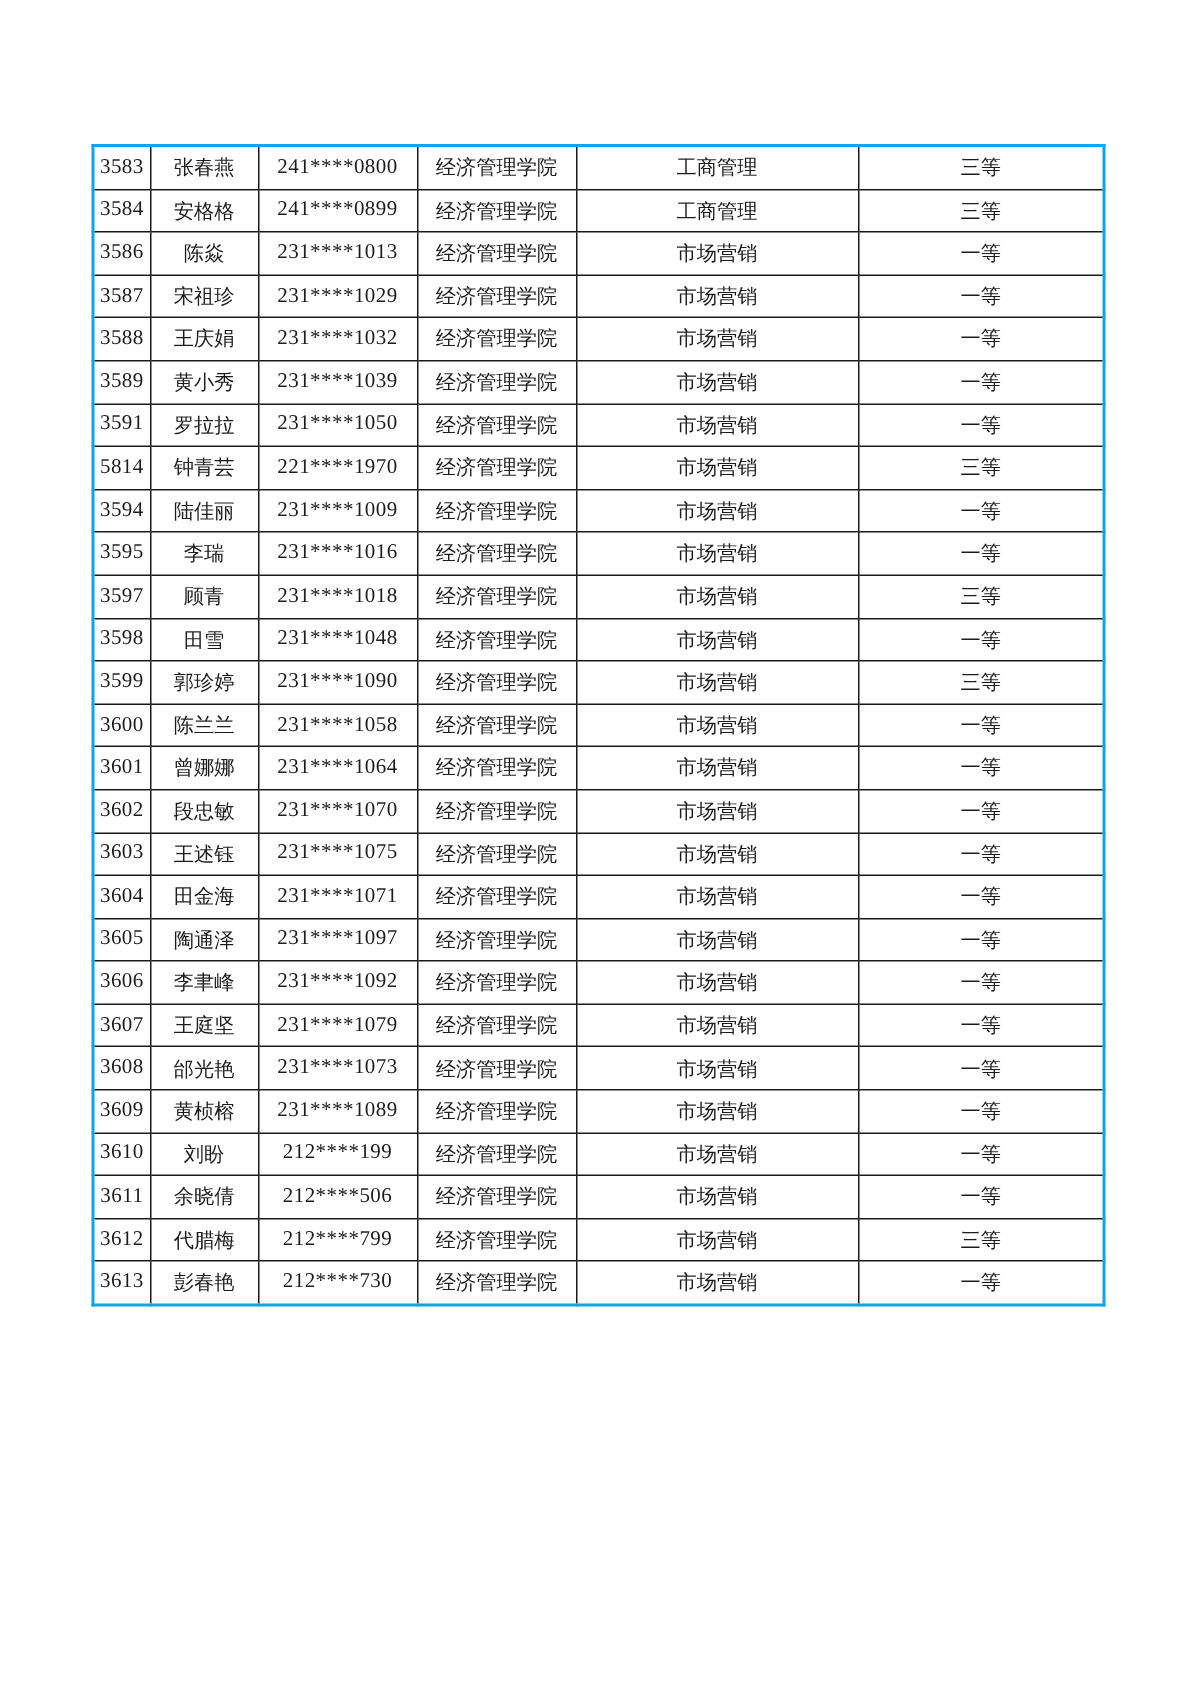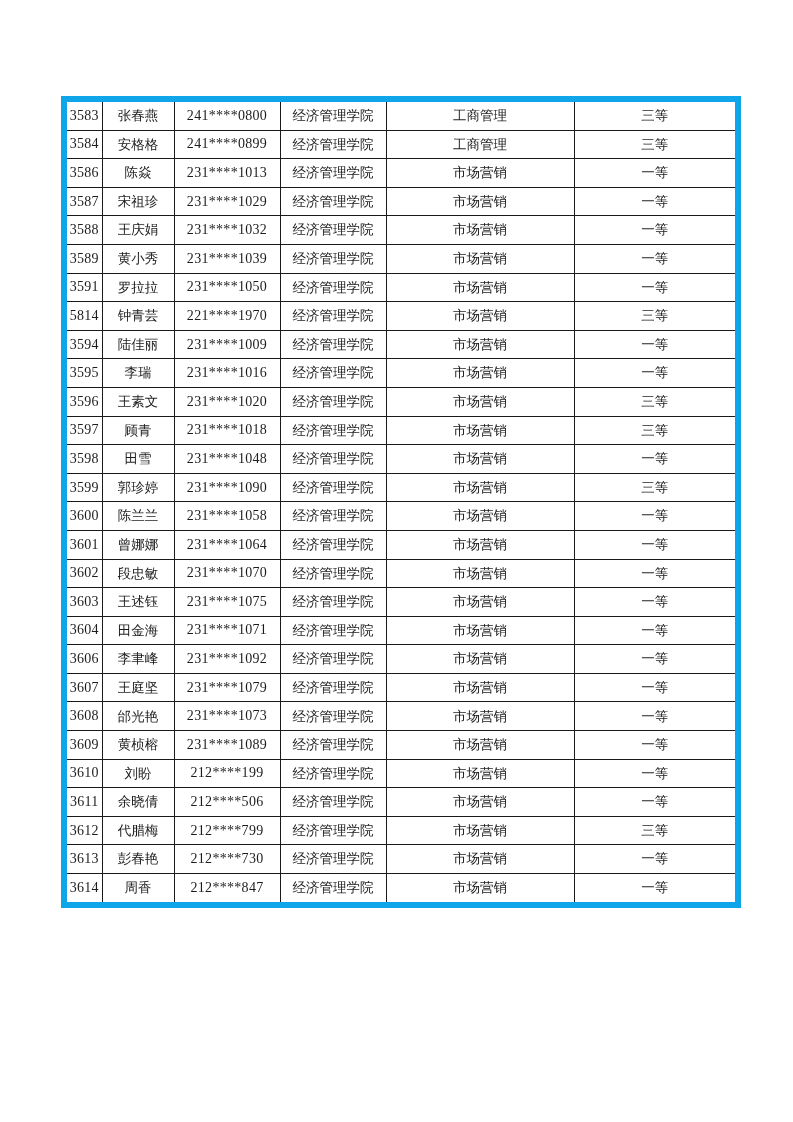--- a/index.html
+++ b/index.html
@@ -16,21 +16,21 @@
     color: #1c1c1c;
     overflow: hidden;
   }
   table.records {
     position: absolute;
     left: 61px;
     top: 96px;
     width: 674px;
     border-collapse: collapse;
     table-layout: fixed;
-    border: 6px solid #0ea5e9;
+    border: 2px solid #0ea5e9;
   }
   table.records td {
     border: 1px solid #1a1a1a;
     height: 27.6px;
     padding: 0 2px;
     text-align: center;
     vertical-align: middle;
     font-size: 13.5px;
     line-height: 1;
     white-space: nowrap;
@@ -137,28 +137,20 @@
         </tr>
         <tr>
           <td class="serial">3595</td>
           <td class="name">李瑞</td>
           <td class="sid">231****1016</td>
           <td class="college">经济管理学院</td>
           <td class="major">市场营销</td>
           <td class="award">一等</td>
         </tr>
         <tr>
-          <td class="serial">3596</td>
-          <td class="name">王素文</td>
-          <td class="sid">231****1020</td>
-          <td class="college">经济管理学院</td>
-          <td class="major">市场营销</td>
-          <td class="award">三等</td>
-        </tr>
-        <tr>
           <td class="serial">3597</td>
           <td class="name">顾青</td>
           <td class="sid">231****1018</td>
           <td class="college">经济管理学院</td>
           <td class="major">市场营销</td>
           <td class="award">三等</td>
         </tr>
         <tr>
           <td class="serial">3598</td>
           <td class="name">田雪</td>
@@ -209,20 +201,28 @@
         </tr>
         <tr>
           <td class="serial">3604</td>
           <td class="name">田金海</td>
           <td class="sid">231****1071</td>
           <td class="college">经济管理学院</td>
           <td class="major">市场营销</td>
           <td class="award">一等</td>
         </tr>
         <tr>
+          <td class="serial">3605</td>
+          <td class="name">陶通泽</td>
+          <td class="sid">231****1097</td>
+          <td class="college">经济管理学院</td>
+          <td class="major">市场营销</td>
+          <td class="award">一等</td>
+        </tr>
+        <tr>
           <td class="serial">3606</td>
           <td class="name">李聿峰</td>
           <td class="sid">231****1092</td>
           <td class="college">经济管理学院</td>
           <td class="major">市场营销</td>
           <td class="award">一等</td>
         </tr>
         <tr>
           <td class="serial">3607</td>
           <td class="name">王庭坚</td>
@@ -268,27 +268,19 @@
           <td class="name">代腊梅</td>
           <td class="sid">212****799</td>
           <td class="college">经济管理学院</td>
           <td class="major">市场营销</td>
           <td class="award">三等</td>
         </tr>
         <tr>
           <td class="serial">3613</td>
           <td class="name">彭春艳</td>
           <td class="sid">212****730</td>
-          <td class="college">经济管理学院</td>
-          <td class="major">市场营销</td>
-          <td class="award">一等</td>
-        </tr>
-        <tr>
-          <td class="serial">3614</td>
-          <td class="name">周香</td>
-          <td class="sid">212****847</td>
           <td class="college">经济管理学院</td>
           <td class="major">市场营销</td>
           <td class="award">一等</td>
         </tr>
       </tbody>
   </table>
 </div>
 
 </body></html>

